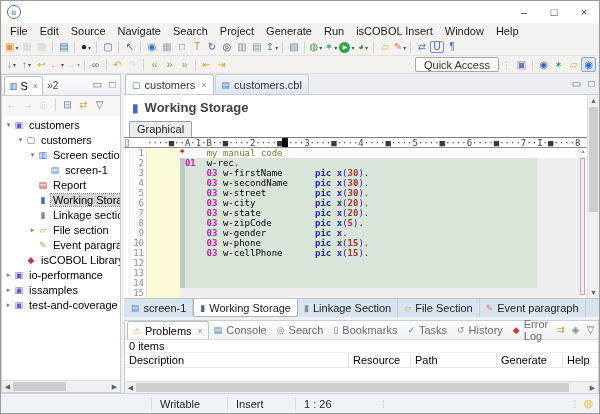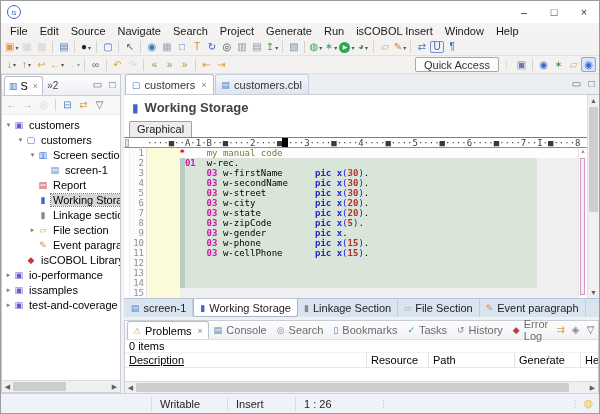--- a/index.html
+++ b/index.html
@@ -102,21 +102,21 @@
 
   
   .problems { flex:1; display:flex; flex-direction:column; background:#fff; border:1px solid #c9ced6; border-bottom:none; min-height:0; }
   .pb-tabbar { height:19px; background:linear-gradient(#fdfdfd,#eff1f4); border-bottom:1px solid #d9dee6; display:flex; align-items:flex-end; padding-left:2px; font-size:11px; flex:0 0 auto; }
   .ptab { display:flex; align-items:center; gap:4px; padding:0 5px; height:18px; color:#6b6b6b; }
   .ptab.active { background:#fff; border:1px solid #b9c0cb; border-bottom:none; border-radius:3px 3px 0 0; color:#000; }
   .pb-icons { margin-left:auto; display:flex; align-items:center; align-self:center; }
   .pb-summary { height:13px; font-size:11px; line-height:13px; padding-left:4px; border-bottom:1px solid #f0f0f0; flex:0 0 auto; }
   .pb-header { height:15px; display:flex; font-size:11px; border-bottom:1px solid #e8e8e8; flex:0 0 auto; }
   .pcol { padding:0 4px; border-right:1px solid #e3e3e3; position:relative; line-height:15px; white-space:nowrap; overflow:hidden; }
-  .pcol:nth-child(1){ width:242px;text-decoration:underline; } .pcol:nth-child(2){ width:62px; } .pcol:nth-child(3){ width:86px; } .pcol:nth-child(4){ width:66px; } .pcol:nth-child(5){ flex:1; border-right:none; }
+  .pcol:nth-child(1){ width:224px; } .pcol:nth-child(2){ width:62px; } .pcol:nth-child(3){ width:86px; } .pcol:nth-child(4){ width:66px; } .pcol:nth-child(5){ flex:1; border-right:none; }
   .sortmark { position:absolute; top:-3px; left:50%; font-size:7px; color:#888; }
   .pb-body { flex:1; background:#fff; }
 
   
   .statusbar { height:20px; background:#eff2f6; border-top:1px solid #cfd3d9; display:flex; align-items:center; font-size:11px; color:#222; flex:0 0 auto; }
   .sb-blank { width:150px; }
   .sb-cell { border-left:1px solid #d8dbe0; padding:0 8px; height:14px; line-height:14px; }
   .sb-cell.w1 { width:76px; } .sb-cell.w2 { width:68px; } .sb-cell.w3 { width:80px; }
   .grip { color:#b9bdc4; font-size:9px; padding:0 4px; }
   .sb-flex { flex:1; }

